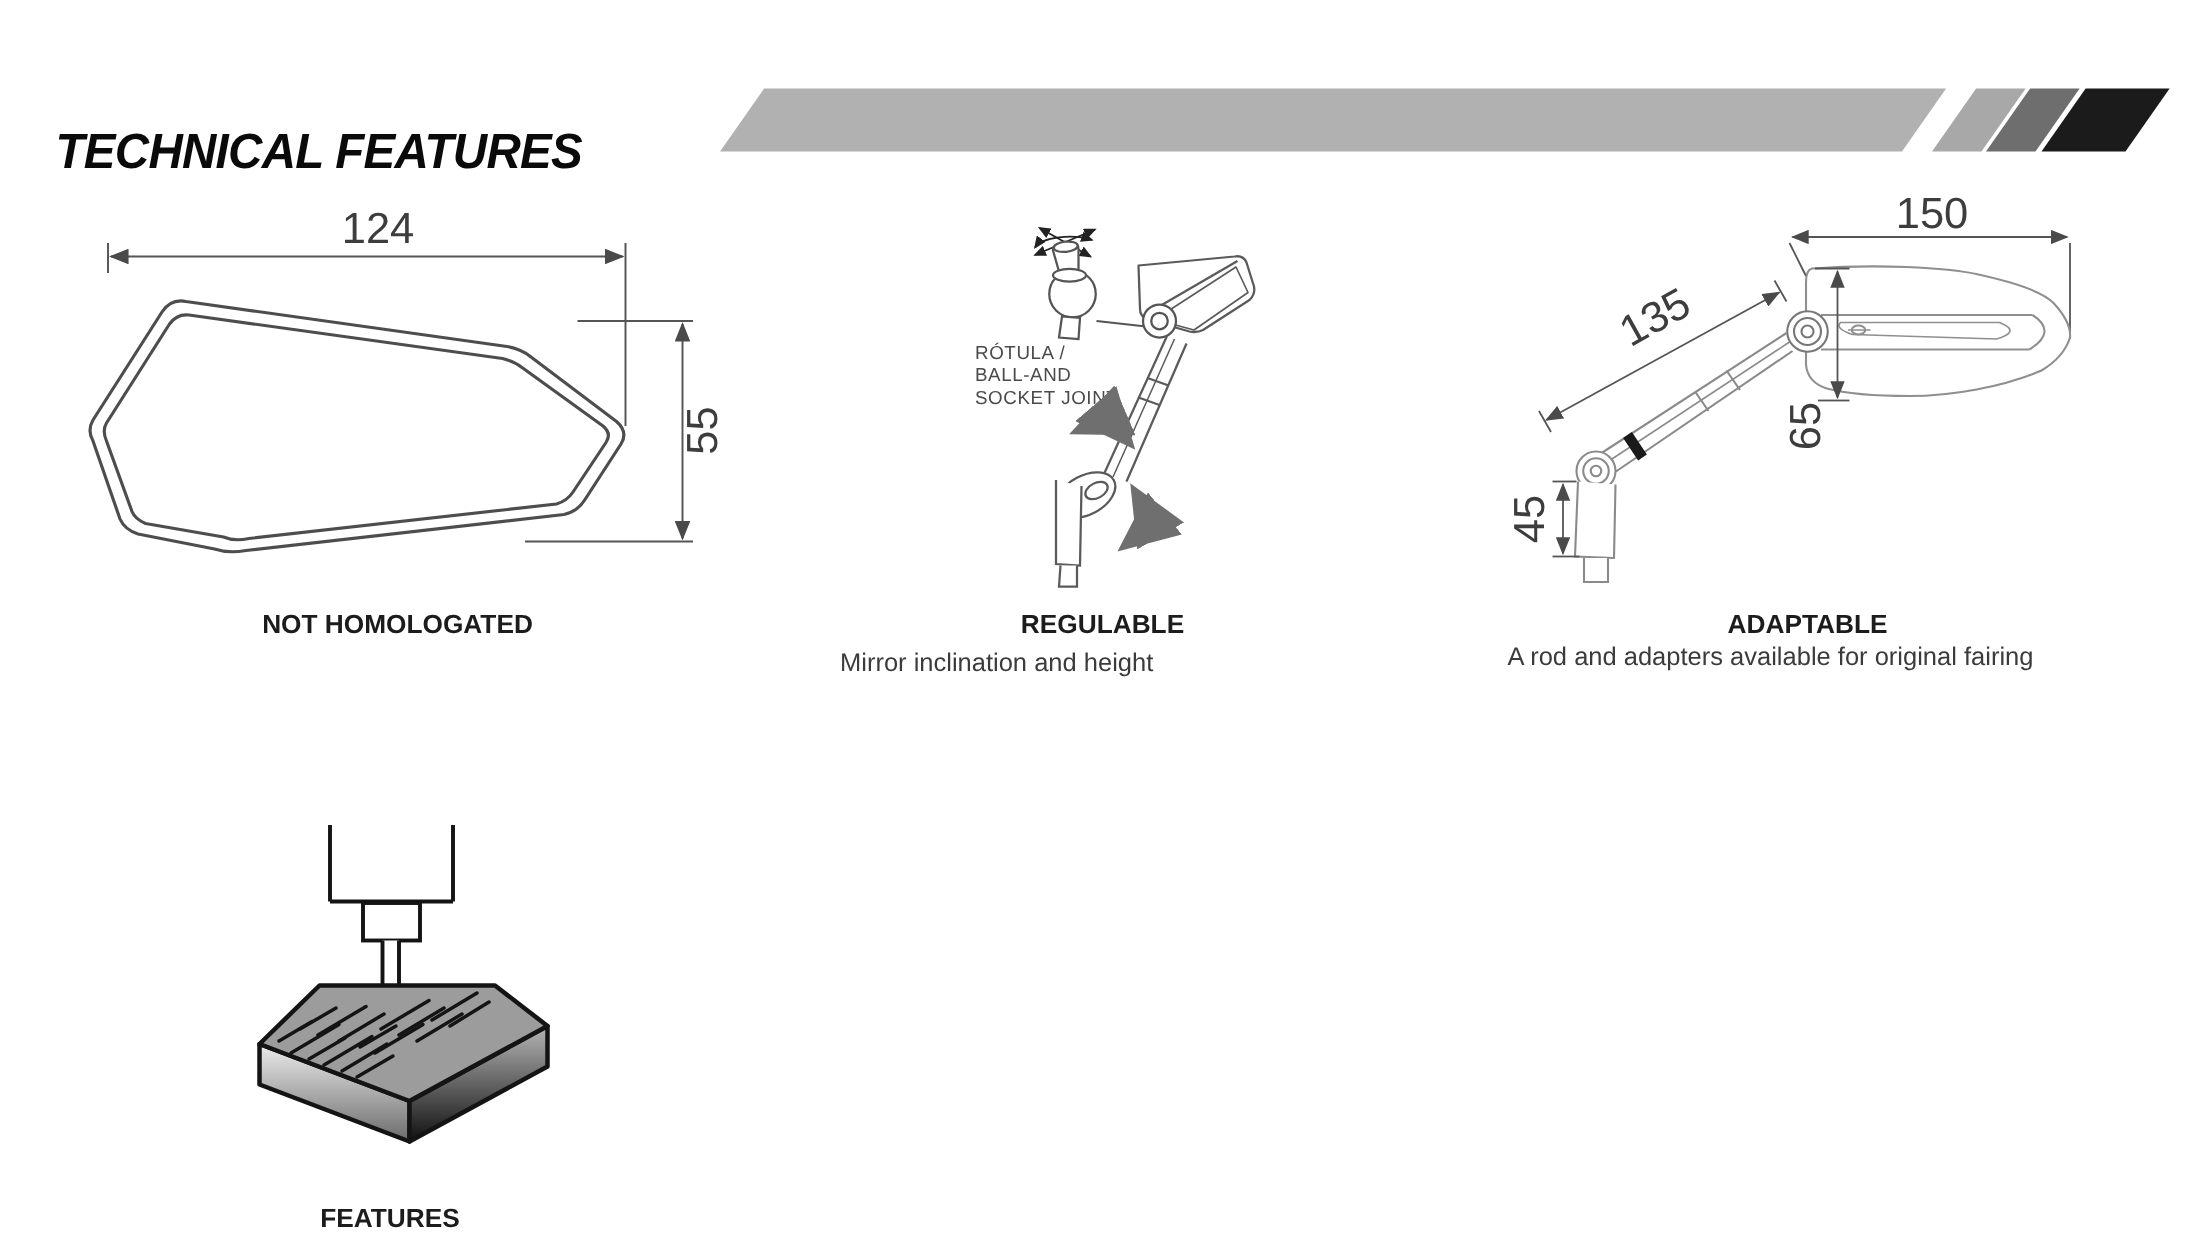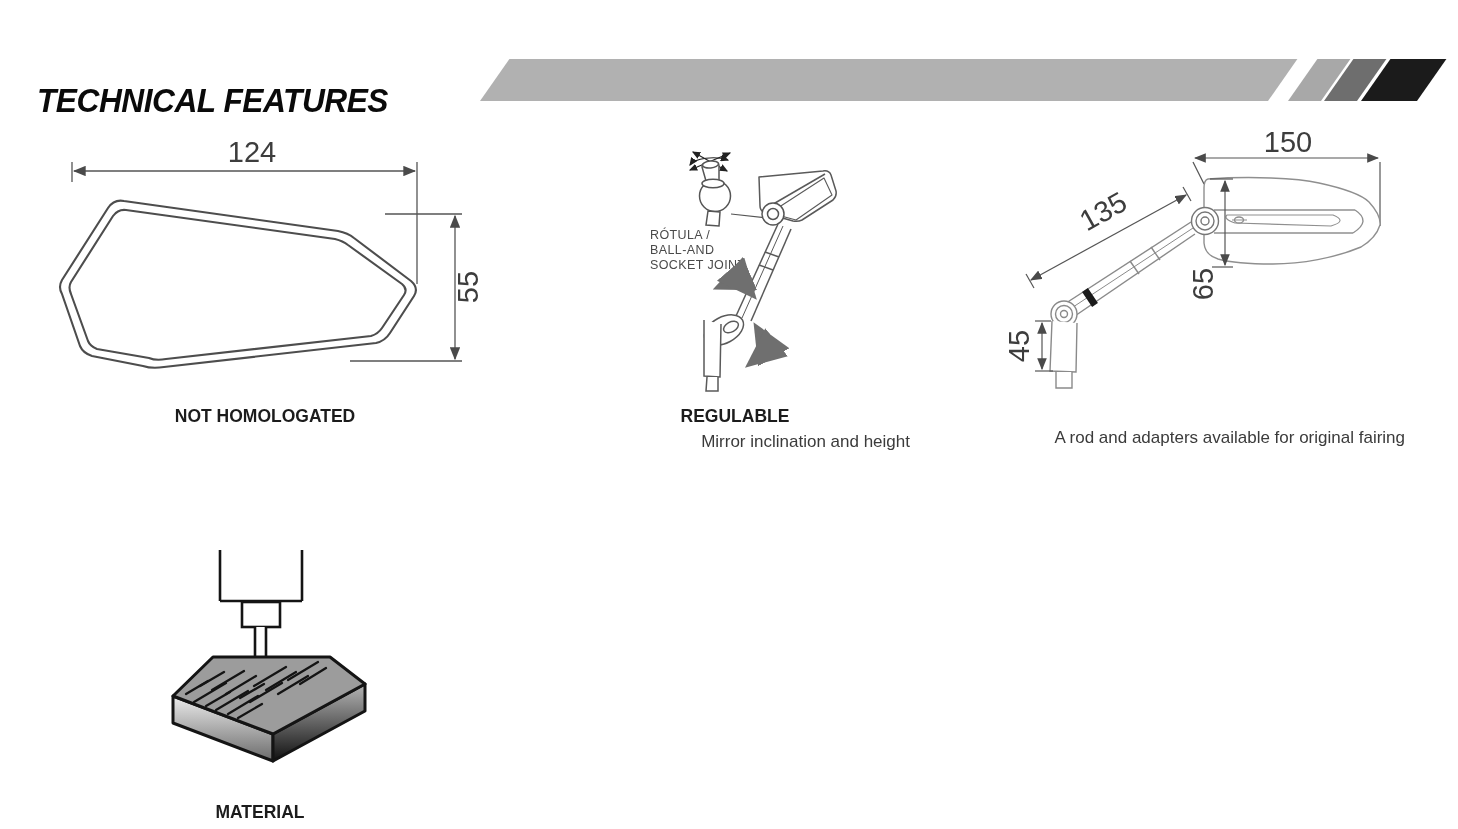--- a/index.html
+++ b/index.html
@@ -16,21 +16,21 @@
   #stripe-2{left:1324px;width:33px;}
   #stripe-3{left:1361px;width:56px;}
   
   .drawing{position:absolute;}
   #draw-front{left:40px;top:100px;}
   #draw-joint{left:620px;top:110px;}
   #draw-rod{left:1005px;top:102px;}
   #draw-material{left:130px;top:510px;}
   
   .caption{position:absolute;text-align:center;font-size:17.5px;font-weight:bold;color:#1c1c1c;}
-  .subcaption{position:absolute;text-align:right;font-size:17px;color:#3b3b3b;}
+  .subcaption{position:absolute;text-align:left;font-size:17px;color:#3b3b3b;}
   #cap-front{left:90px;top:382px;width:350px;}
   #cap-joint{left:560px;top:382px;width:350px;}
   #sub-joint{left:560px;top:408px;width:350px;}
   #cap-rod{left:1005px;top:382px;width:400px;}
   #sub-rod{left:1005px;top:404px;width:400px;}
   #cap-material{left:85px;top:778px;width:350px;}
   #sub-material{left:35px;top:802px;width:450px;}
   
   #bottom-edge{position:absolute;left:0;top:826px;width:146px;height:3px;background:#000;}
   
@@ -269,17 +269,18 @@
       <line x1="136" y1="156" x2="166" y2="138"></line>
       <line x1="148" y1="160" x2="178" y2="142"></line>
       <line x1="158" y1="146" x2="188" y2="128"></line>
       <line x1="170" y1="150" x2="196" y2="134"></line>
     </g>
   </svg>
 
   <div class="caption" id="cap-front">NOT HOMOLOGATED</div>
   <div class="caption" id="cap-joint">REGULABLE</div>
   <div class="subcaption" id="sub-joint">Mirror inclination and height</div>
+  <div class="caption" id="cap-rod">ADAPTABLE</div>
   <div class="subcaption" id="sub-rod">A rod and adapters available for original fairing</div>
-  <div class="caption" id="cap-material">MATERIAL</div>
+  <div class="caption" id="cap-material">FEATURES</div>
 
   <div id="bottom-edge"></div>
 </div>
 
 </body></html>

